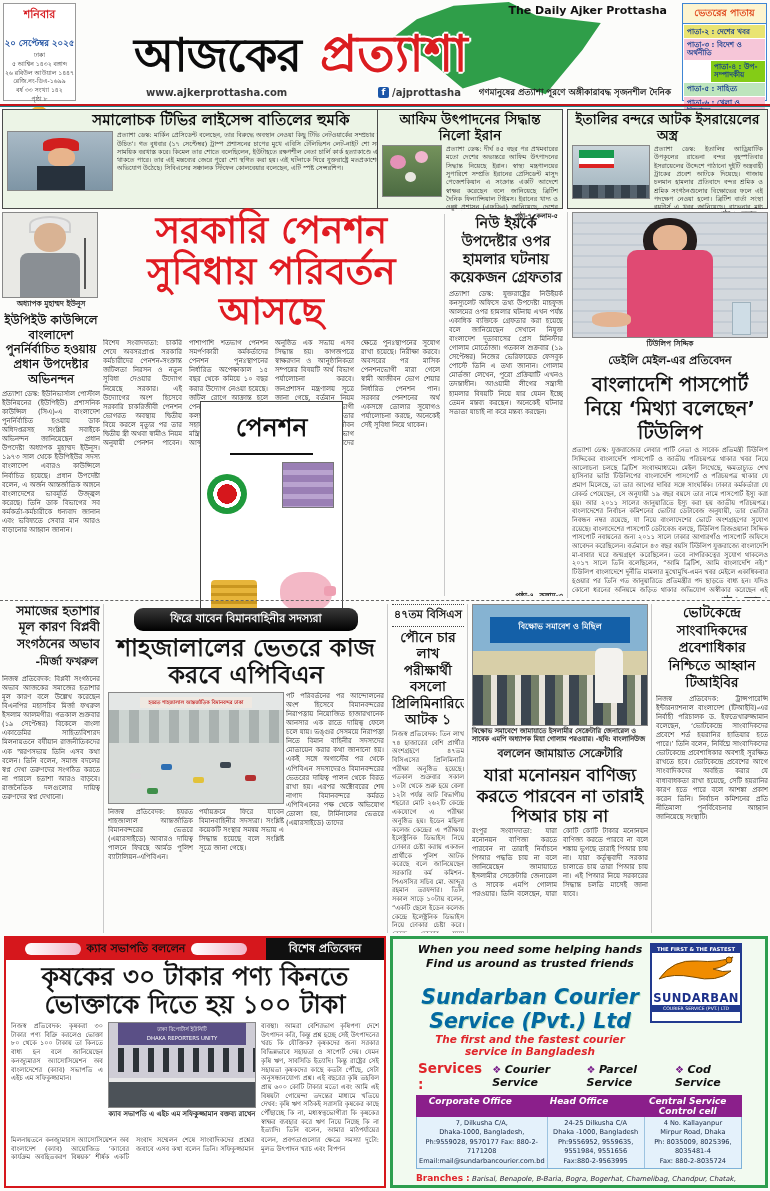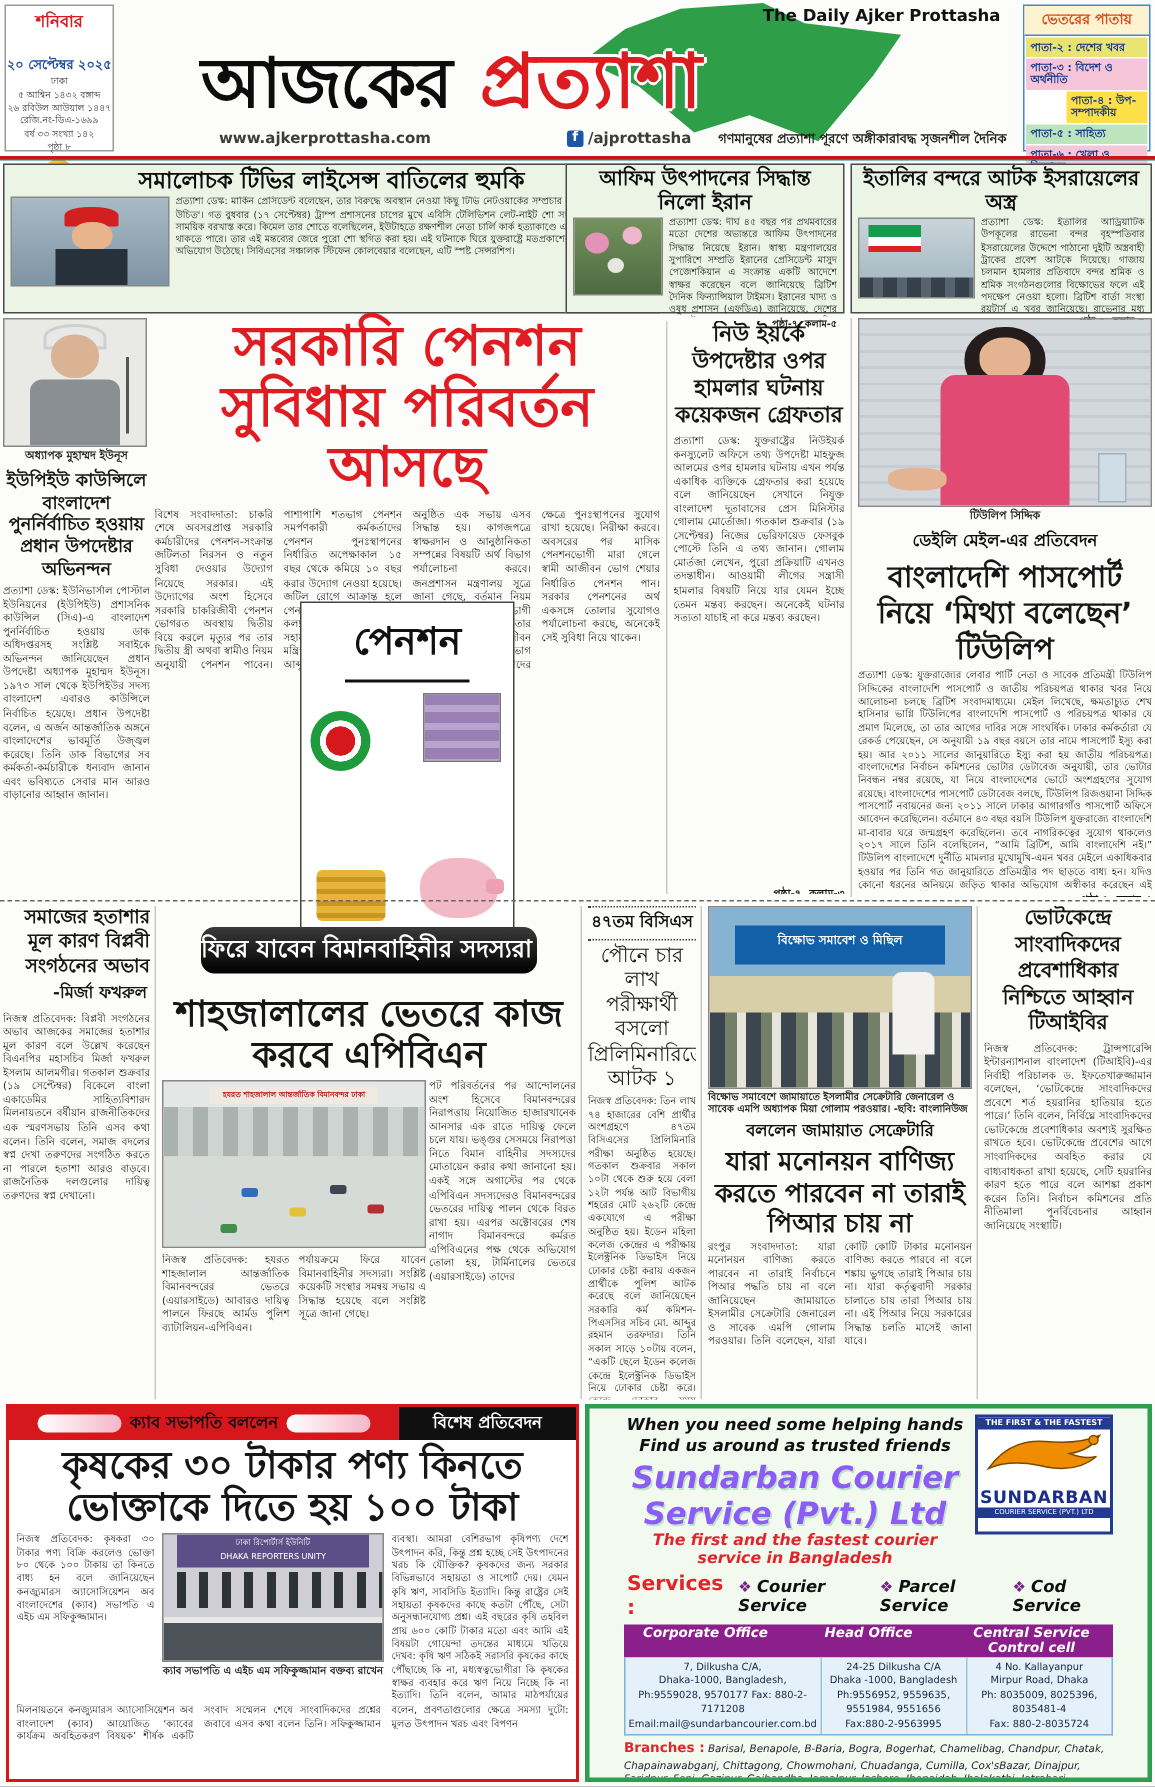--- a/index.html
+++ b/index.html
@@ -62,26 +62,26 @@
   .ny .hl{font-size:14.5px;font-weight:800;text-align:center;line-height:1.25}
   .rail-r{left:567px;top:212px;width:201px;height:386px}
   .tulip-hl{font-size:19.5px;font-weight:800;text-align:center;line-height:1.22;margin:2px 0}
 
   
   .midrule{left:0;top:600px;width:770px;border-top:1px dashed #666}
   .fak{left:2px;top:603px;width:98px;height:330px}
   .fak .hl{font-size:12.5px;font-weight:800;text-align:right;line-height:1.3}
   .fak .att{font-size:11px;font-weight:800;text-align:right;margin:1px 2px 3px 0}
   .apbn{left:103px;top:604px;width:281px;height:329px}
-  .kbar{background:linear-gradient(#3a3a3a,#000);color:#fff;font-weight:800;font-size:16px;text-align:left;border-radius:9px;margin:14px 26px;padding:2px 0}
+  .kbar{background:linear-gradient(#3a3a3a,#000);color:#fff;font-weight:800;font-size:11px;text-align:center;border-radius:9px;margin:4px 26px;padding:2px 0}
   .apbn .hl{font-size:24px;font-weight:800;text-align:center;line-height:1.12;margin:3px 0}
   .apbn .content{position:relative;height:232px;margin-top:2px}
   .bcs{left:387px;top:604px;width:77px;height:329px}
   .bcs .kick{font-size:11px;border-top:1px dotted #444;border-bottom:1px dotted #444;padding:1px 0}
-  .bcs .hl{font-size:13.5px;font-weight:400;text-align:center;line-height:1.22;margin:2px 0}
+  .bcs .hl{font-size:13.5px;font-weight:700;text-align:center;line-height:1.22;margin:2px 0}
   .jam{left:467px;top:604px;width:181px;height:329px}
   .jam .kick{font-size:11.5px;margin-top:2px}
   .jam .hl{font-size:17px;font-weight:800;text-align:center;line-height:1.18;margin:1px 0}
   .tib{left:651px;top:604px;width:117px;height:329px}
   .tib .hl{font-size:13.5px;font-weight:800;text-align:center;line-height:1.3;margin-bottom:3px}
 
   
   .cab{left:4px;top:936px;width:382px;height:252px;border:2px solid #d6171c;background:#fff}
   .cab .banner{display:flex;height:22px}
   .cab .bl{flex:1;background:#d6171c;color:#101010;font-weight:800;font-size:11px;display:flex;align-items:center;justify-content:center;gap:6px}
@@ -89,21 +89,21 @@
   .cab .br{width:118px;background:#101010;color:#fff;font-weight:800;font-size:11px;display:flex;align-items:center;justify-content:center}
   .cab .hl{font-size:25px;font-weight:800;text-align:center;line-height:1.12;margin:3px 0}
   .cab .mid{display:flex;gap:5px;padding:0 5px;height:112px}
   .cab .bot{padding:2px 5px;height:52px;column-count:3;column-gap:7px}
 
   
   .ad{left:390px;top:936px;width:378px;height:252px;border:3px solid #2e9e4f;background:#f2faf0;padding:4px 23px}
   .ad .r1{display:flex;gap:6px}
   .ad .taglines{flex:1;text-align:center}
   .ad .tg{font-style:italic;font-size:11px;color:#101010;font-weight:600;line-height:1.25}
-  .ad .name{color:#8b5cf6;font-weight:800;font-style:italic;font-size:20.5px;margin-top:2px;text-shadow:1px 1px 0 #bfe3c6}
+  .ad .name{color:#0369a1;font-weight:800;font-style:italic;font-size:20.5px;margin-top:14px;text-shadow:1px 1px 0 #bfe3c6}
   .ad .sub{color:#e0262b;font-style:italic;font-weight:700;font-size:10.5px}
   .tiger{width:92px;height:80px;border:2px solid #223a8f;background:#fff;text-align:center;flex:none}
   .tiger .tt{background:#223a8f;color:#fff;font-size:5.3px;font-weight:700;padding:1px 0}
   .tiger .nm{color:#1b2f8a;font-weight:800;font-size:11.5px;letter-spacing:.4px}
   .tiger .sb{background:#223a8f;color:#fff;font-size:4.6px;padding:1px 0}
   .ad .svc{display:flex;align-items:center;gap:10px;margin:3px 0 3px 2px}
   .ad .svcl{color:#e0262b;font-weight:800;font-size:13.5px}
   .ad .svi{font-style:italic;font-size:11px;font-weight:600;color:#101010}
   .dia{color:#7a1f8a;font-size:10px}
   .offbar{display:flex;background:#8b1f8b;color:#fff;font-style:italic;font-weight:700;font-size:9px;text-align:center}
@@ -191,21 +191,21 @@
       <span class="fbic">f</span>
       <span>/ajprottasha</span>
     </div>
     <div class="tag">গণমানুষের প্রত্যাশা পূরণে অঙ্গীকারাবদ্ধ সৃজনশীল দৈনিক</div>
   </div>
 
   <div class="abs idx">
     <div class="t">ভেতরের পাতায়</div>
     <div class="it" style="background-color: rgb(233, 228, 114);">পাতা-২ : দেশের খবর</div>
     <div class="it" style="background-color: rgb(246, 198, 216);">পাতা-৩ : বিদেশ ও অর্থনীতি</div>
-    <div class="it" style="background-color: #fde047; margin-left: 28px;">পাতা-৪ : উপ-সম্পাদকীয়</div>
+    <div class="it" style="background-color: #84cc16; margin-left: 28px;">পাতা-৪ : উপ-সম্পাদকীয়</div>
     <div class="it" style="background-color: rgb(189, 229, 189);">পাতা-৫ : সাহিত্য</div>
     <div class="it" style="background-color: rgb(246, 198, 216);">পাতা-৬ : খেলা ও বিনোদন</div>
   </div>
 
   <div class="abs mastrule"></div>
 
   <div class="abs sbox" style="left:2px;width:438px">
     <div class="hl">সমালোচক টিভির লাইসেন্স বাতিলের হুমকি</div>
     <div class="row">
       <div class="ph p-trump" style="width:106px;height:60px">

